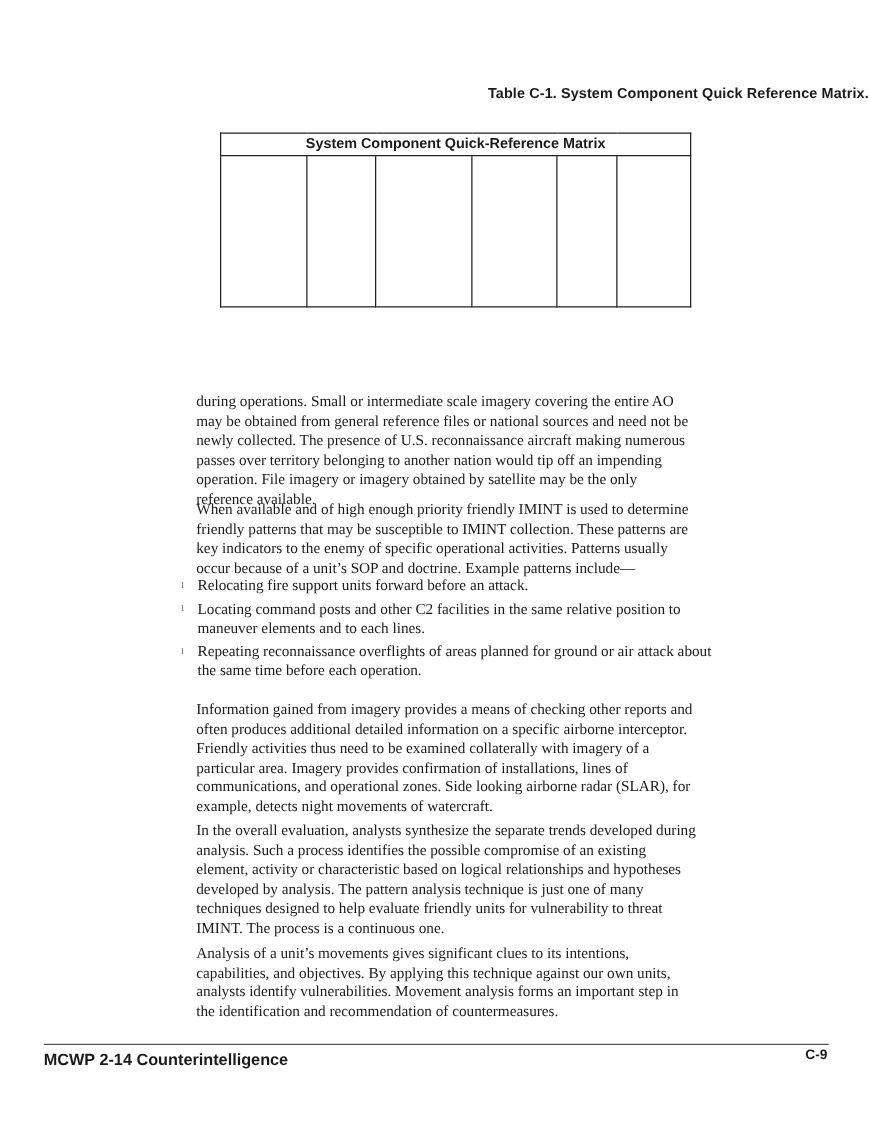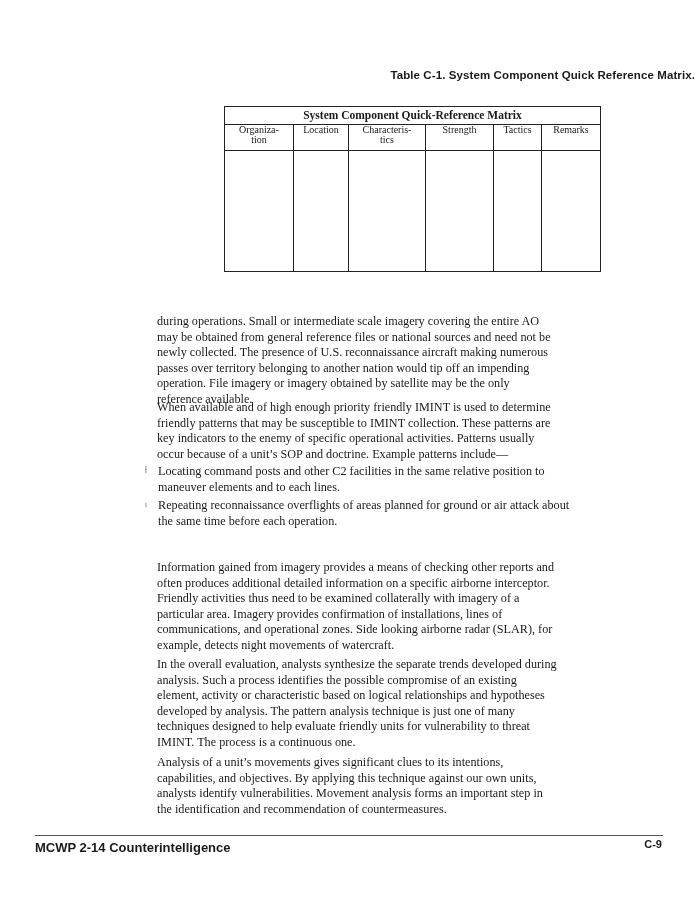--- a/index.html
+++ b/index.html
@@ -4,22 +4,22 @@
 <style>
   html, body { margin: 0; padding: 0; background: #ffffff; }
   body { width: 695px; height: 899px; position: relative; overflow: hidden; color: #1a1a1a; }
   .caption {
     position: absolute; left: 0; width: 695px; top: 69px;
     text-align: right; font-family: "Liberation Sans", sans-serif;
     font-weight: bold; font-size: 11.5px; letter-spacing: 0.1px;
   }
   table.matrix {
     position: absolute; left: 176px; top: 106px; width: 376px;
-    border-collapse: collapse; font-family: Liberation Serif, serif;
-    font-size: 10px; table-layout: fixed; margin-left: 48px;
+    border-collapse: collapse; font-family: Liberation Sans, sans-serif;
+    font-size: 10px; table-layout: fixed;
   }
   table.matrix td { border: 1px solid #222; padding: 0; vertical-align: top; }
   .mt-title { height: 17px; text-align: center; font-weight: bold; font-size: 11.5px; line-height: 17px; }
   .mt-row2 td { height: 16px; line-height: 16px; padding-left: 5px; }
   .mt-row2 .blank { display: inline-block; width: 82px; border-bottom: 1px solid #222; height: 11px; vertical-align: baseline; margin-left: 3px; }
   .mt-head td { height: 26px; text-align: center; line-height: 10px; padding-top: 4px; box-sizing: border-box; }
   .mt-body td { height: 120px; }
   .body-text {
     position: absolute; left: 145px; width: 425px;
     font-family: "Liberation Serif", serif; font-size: 12.2px; line-height: 15.6px;
@@ -43,50 +43,40 @@
       <col style="width:55px">
       <col style="width:77px">
       <col style="width:68px">
       <col style="width:48px">
       <col style="width:59px">
   </colgroup>
   <tbody>
       <tr>
     <td colspan="6" class="mt-title">System Component Quick-Reference Matrix</td>
   </tr>
-  <tr class="mt-head">
-    <td style="white-space:pre-line">Organiza-
-tion</td>
-    <td>Location</td>
-    <td style="white-space:pre-line">Characteris-
-tics</td>
-    <td>Strength</td>
-    <td>Tactics</td>
-    <td>Remarks</td>
-  </tr>
   <tr class="mt-body">
     <td></td>
     <td></td>
     <td></td>
     <td></td>
     <td></td>
     <td></td>
   </tr>
 </tbody>
   </table>
 
 <div class="body-text" style="top:302px">
     <p>during operations. Small or intermediate scale imagery covering the entire AO may be obtained from general reference files or national sources and need not be newly collected. The presence of U.S. reconnaissance aircraft making numerous passes over territory belonging to another nation would tip off an impending operation. File imagery or imagery obtained by satellite may be the only reference available.</p>
   </div>
 <div class="body-text" style="top:388px">
     <p>When available and of high enough priority friendly IMINT is used to determine friendly patterns that may be susceptible to IMINT collection. These patterns are key indicators to the enemy of specific operational activities. Patterns usually occur because of a unit’s SOP and doctrine. Example patterns include—</p>
   </div>
 
 <div class="bullets" style="top:461px">
-  <div class="bullet"><span class="mark">l</span></div>
+  <div class="bullet"><span class="mark">l</span><span>Relocating fire support units forward before an attack.</span></div>
   <div class="bullet"><span class="mark">l</span><span>Locating command posts and other C2 facilities in the same relative position to maneuver elements and to each lines.</span></div>
   <div class="bullet"><span class="mark">l</span><span>Repeating reconnaissance overflights of areas planned for ground or air attack about the same time before each operation.</span></div>
 </div>
 
 <div class="body-text" style="top:548px">
     <p>Information gained from imagery provides a means of checking other reports and often produces additional detailed information on a specific airborne interceptor. Friendly activities thus need to be examined collaterally with imagery of a particular area. Imagery provides confirmation of installations, lines of communications, and operational zones. Side looking airborne radar (SLAR), for example, detects night movements of watercraft.</p>
   </div>
 <div class="body-text" style="top:645px">
     <p>In the overall evaluation, analysts synthesize the separate trends developed during analysis. Such a process identifies the possible compromise of an existing element, activity or characteristic based on logical relationships and hypotheses developed by analysis. The pattern analysis technique is just one of many techniques designed to help evaluate friendly units for vulnerability to threat IMINT. The process is a continuous one.</p>
   </div>

